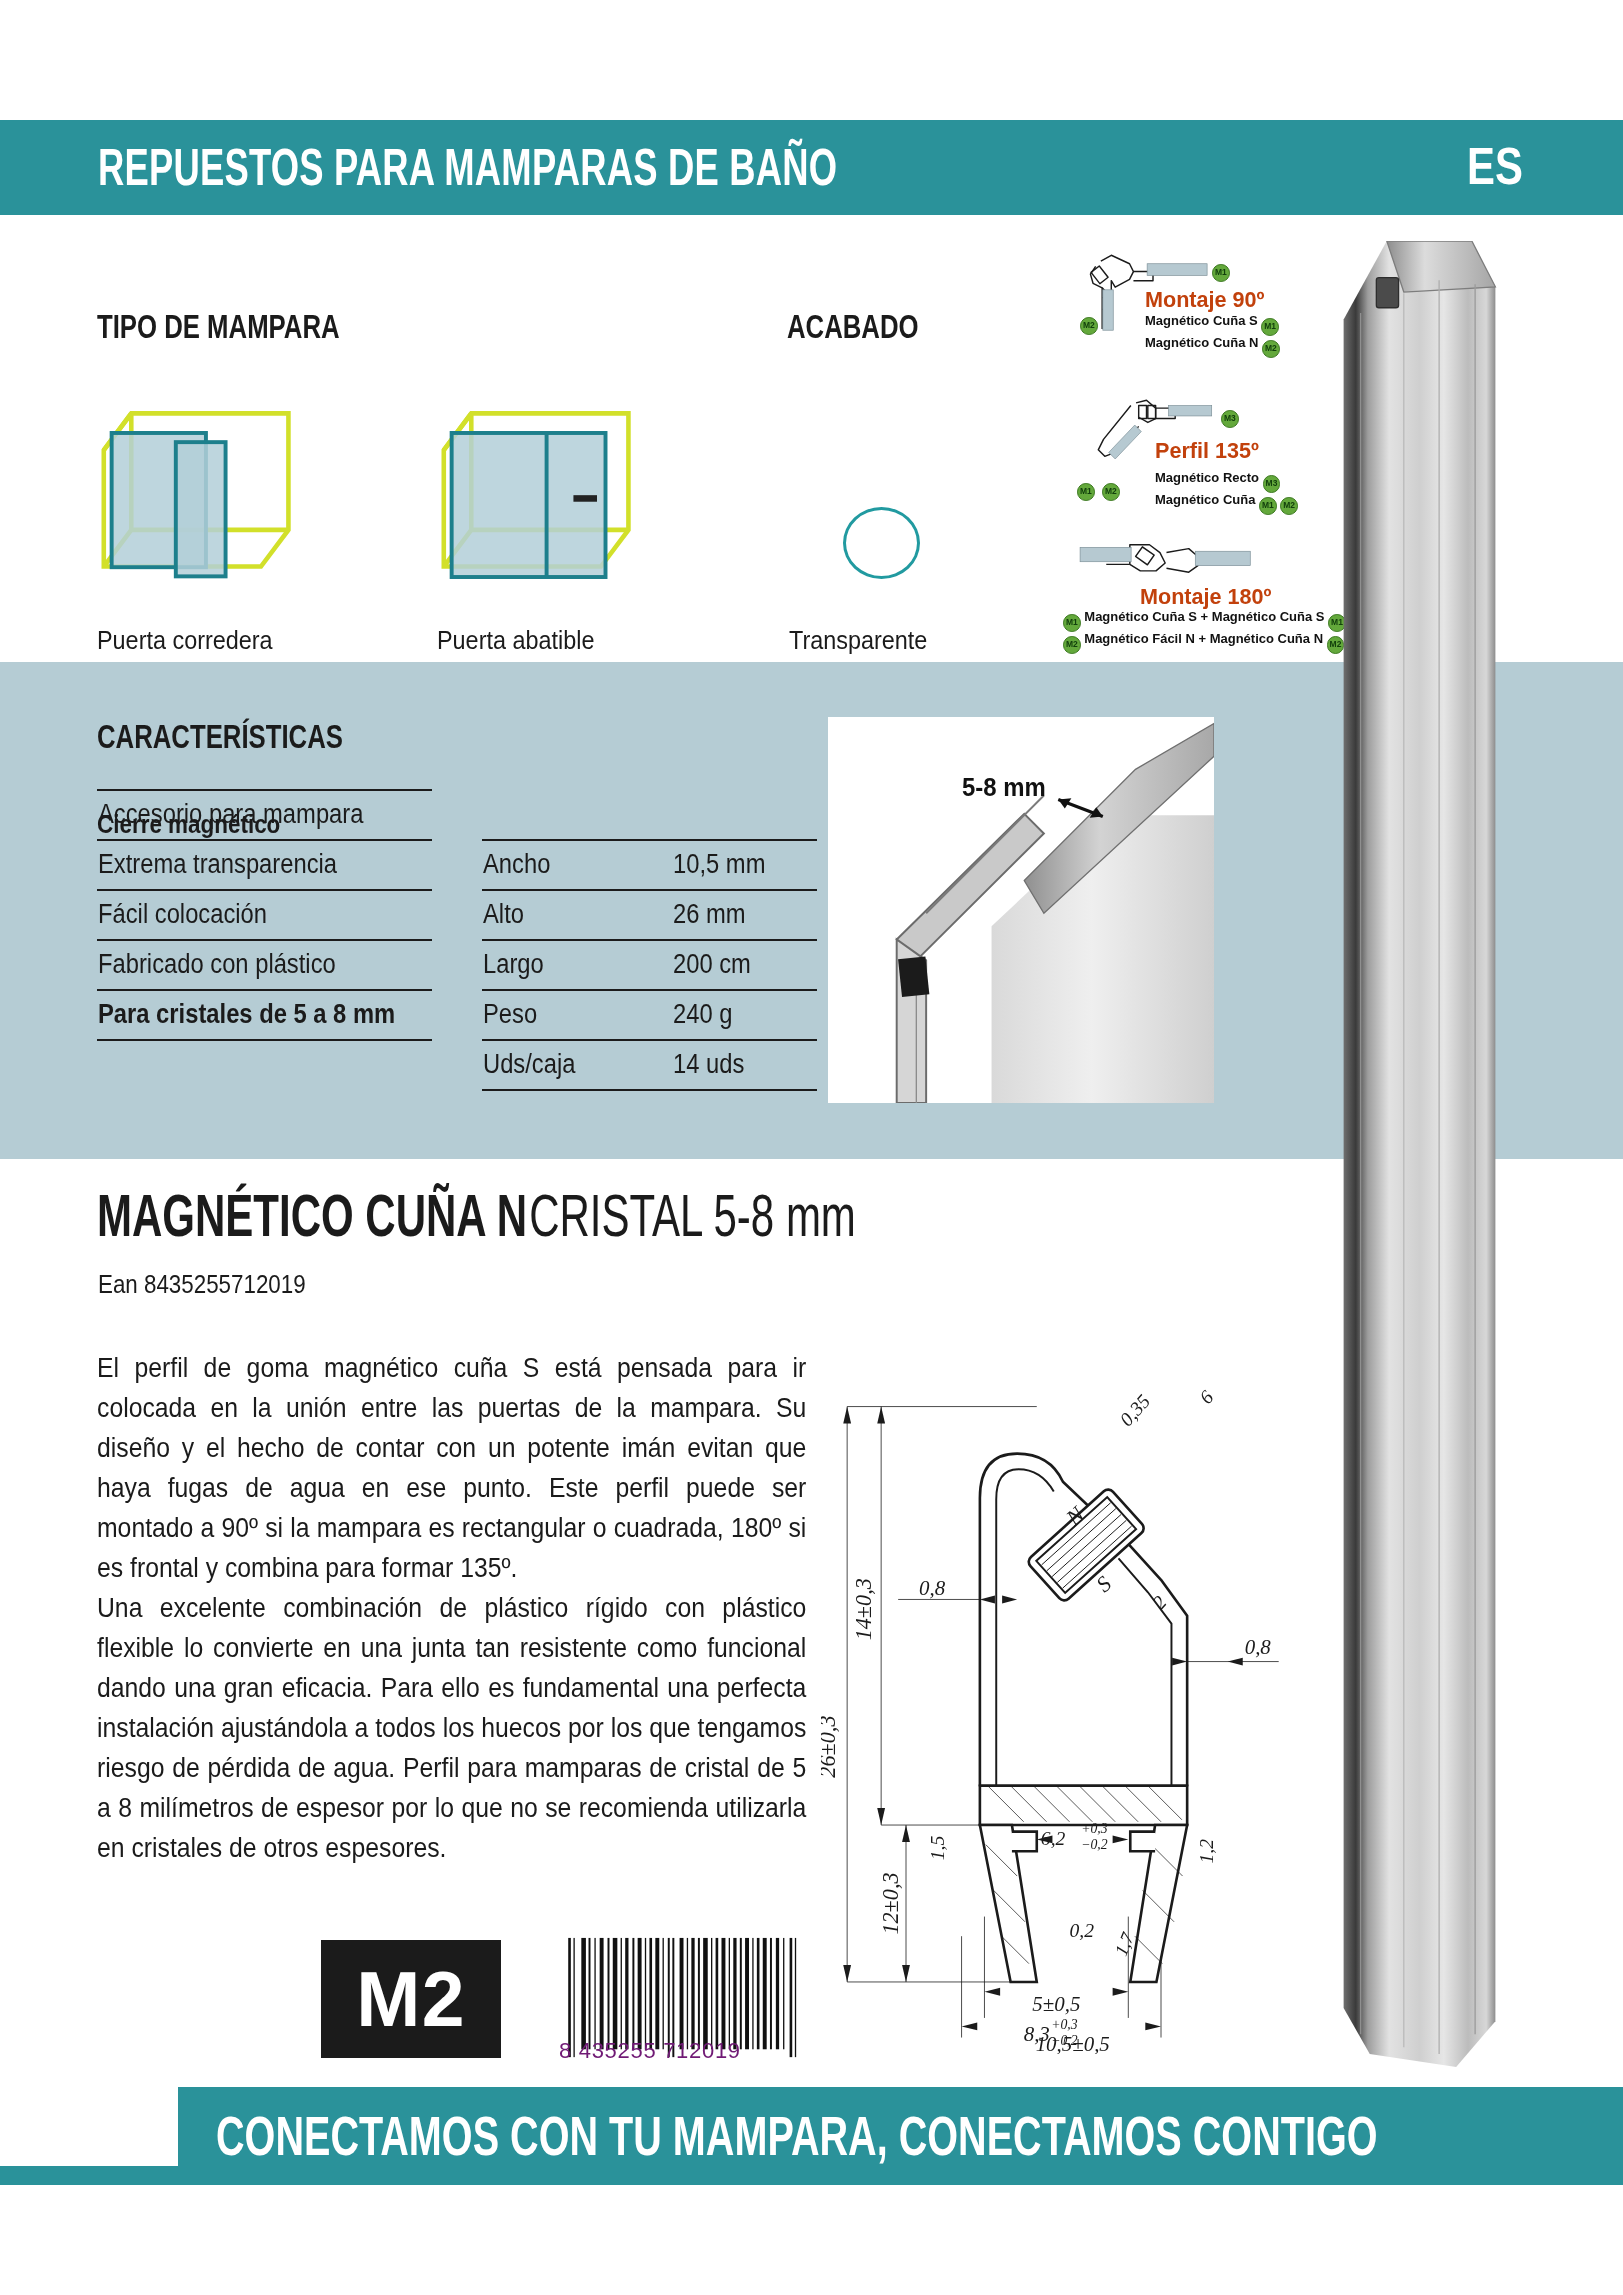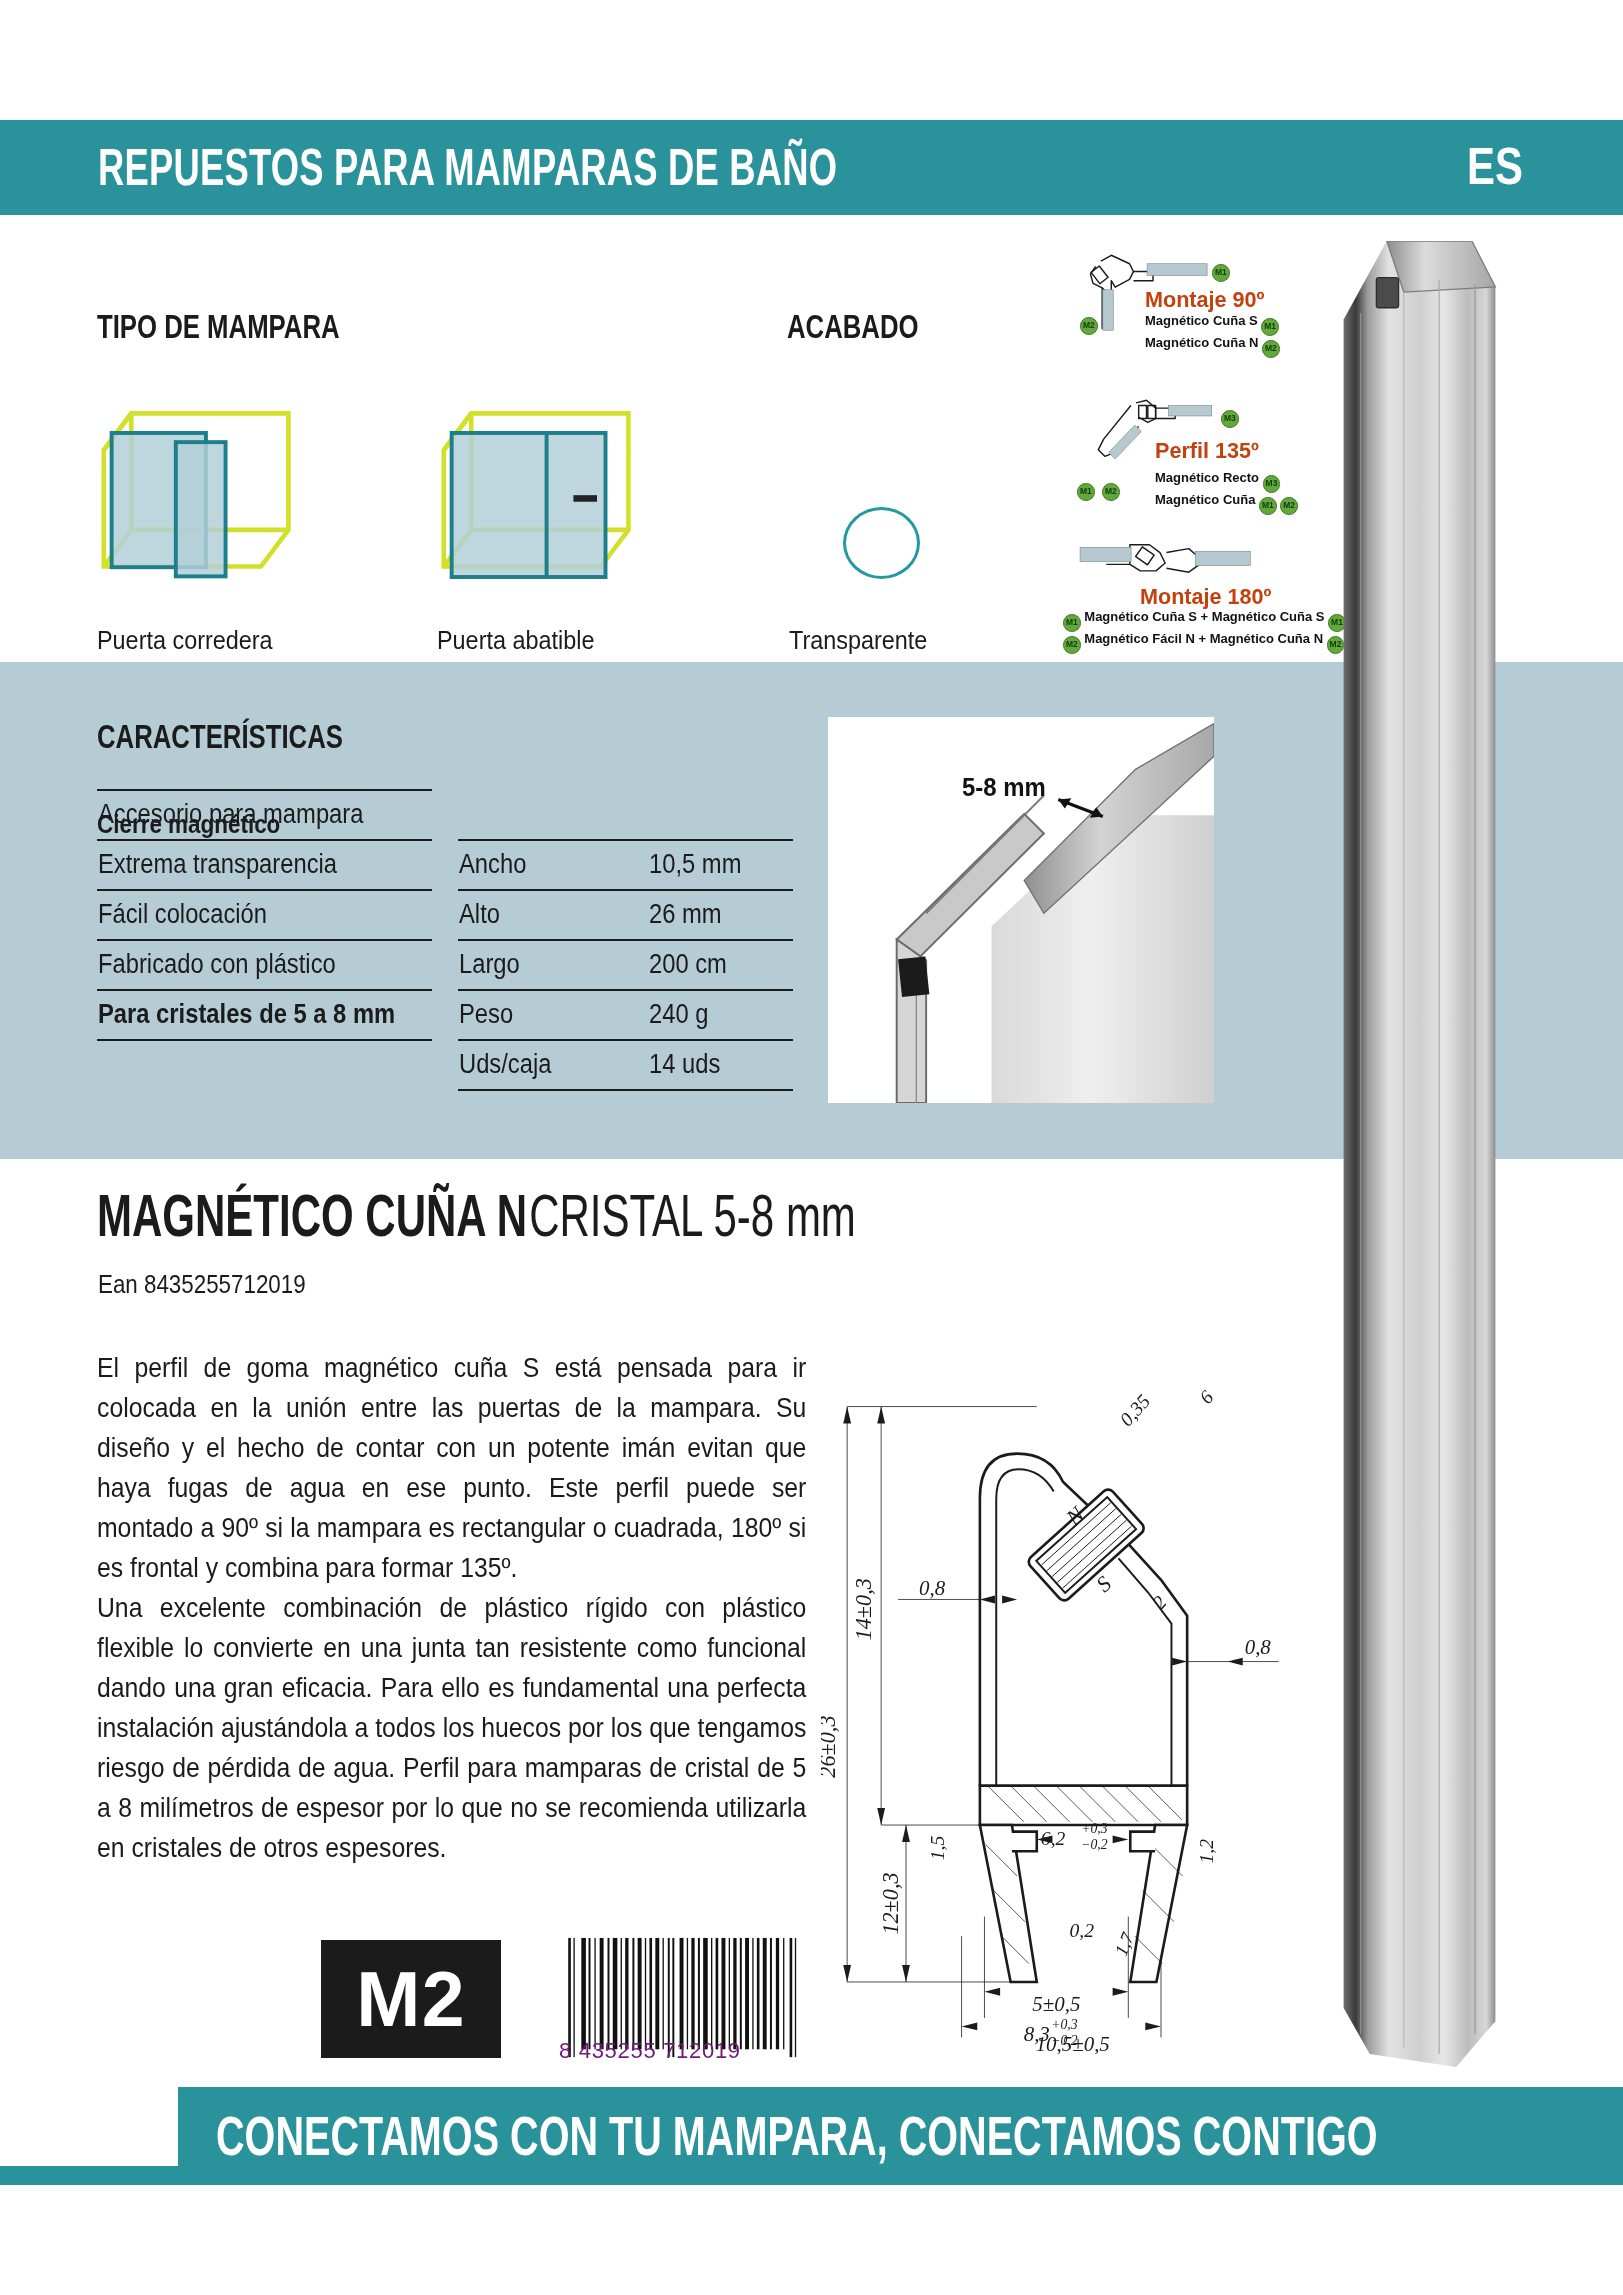--- a/index.html
+++ b/index.html
@@ -50,21 +50,21 @@
       color:#12400c;font-size:8.5px;font-weight:bold;text-align:center;line-height:15px;
       vertical-align:-3.9px;}
   .chip.free{position:absolute;}
 
   
   .sub-bold{position:absolute;left:97px;top:810px;font-weight:bold;font-size:25.5px;
       transform:scaleX(.88);transform-origin:left center;white-space:nowrap;}
 
   .tbl{position:absolute;}
   #tbl-left{left:97px;top:789px;width:335px;text-align:center;}
-  #tbl-right{left:458px;top:839px;width:335px;}
+  #tbl-right{left:482px;top:839px;width:335px;}
   .trow{position:relative;height:48px;border-top:2.6px solid #1b1b1b;}
   .trow:last-child{border-bottom:2.6px solid #1b1b1b;}
   .tcell{position:absolute;top:7.9px;font-size:27px;white-space:nowrap;
       transform:scaleX(.88);transform-origin:left center;}
   .tcell.k{left:1.3px;}
   .tcell.v{left:191px;}
   .trow.bold .tcell{font-weight:bold;}
 
   
   .photo{position:absolute;left:828px;top:717px;width:386px;height:386px;

